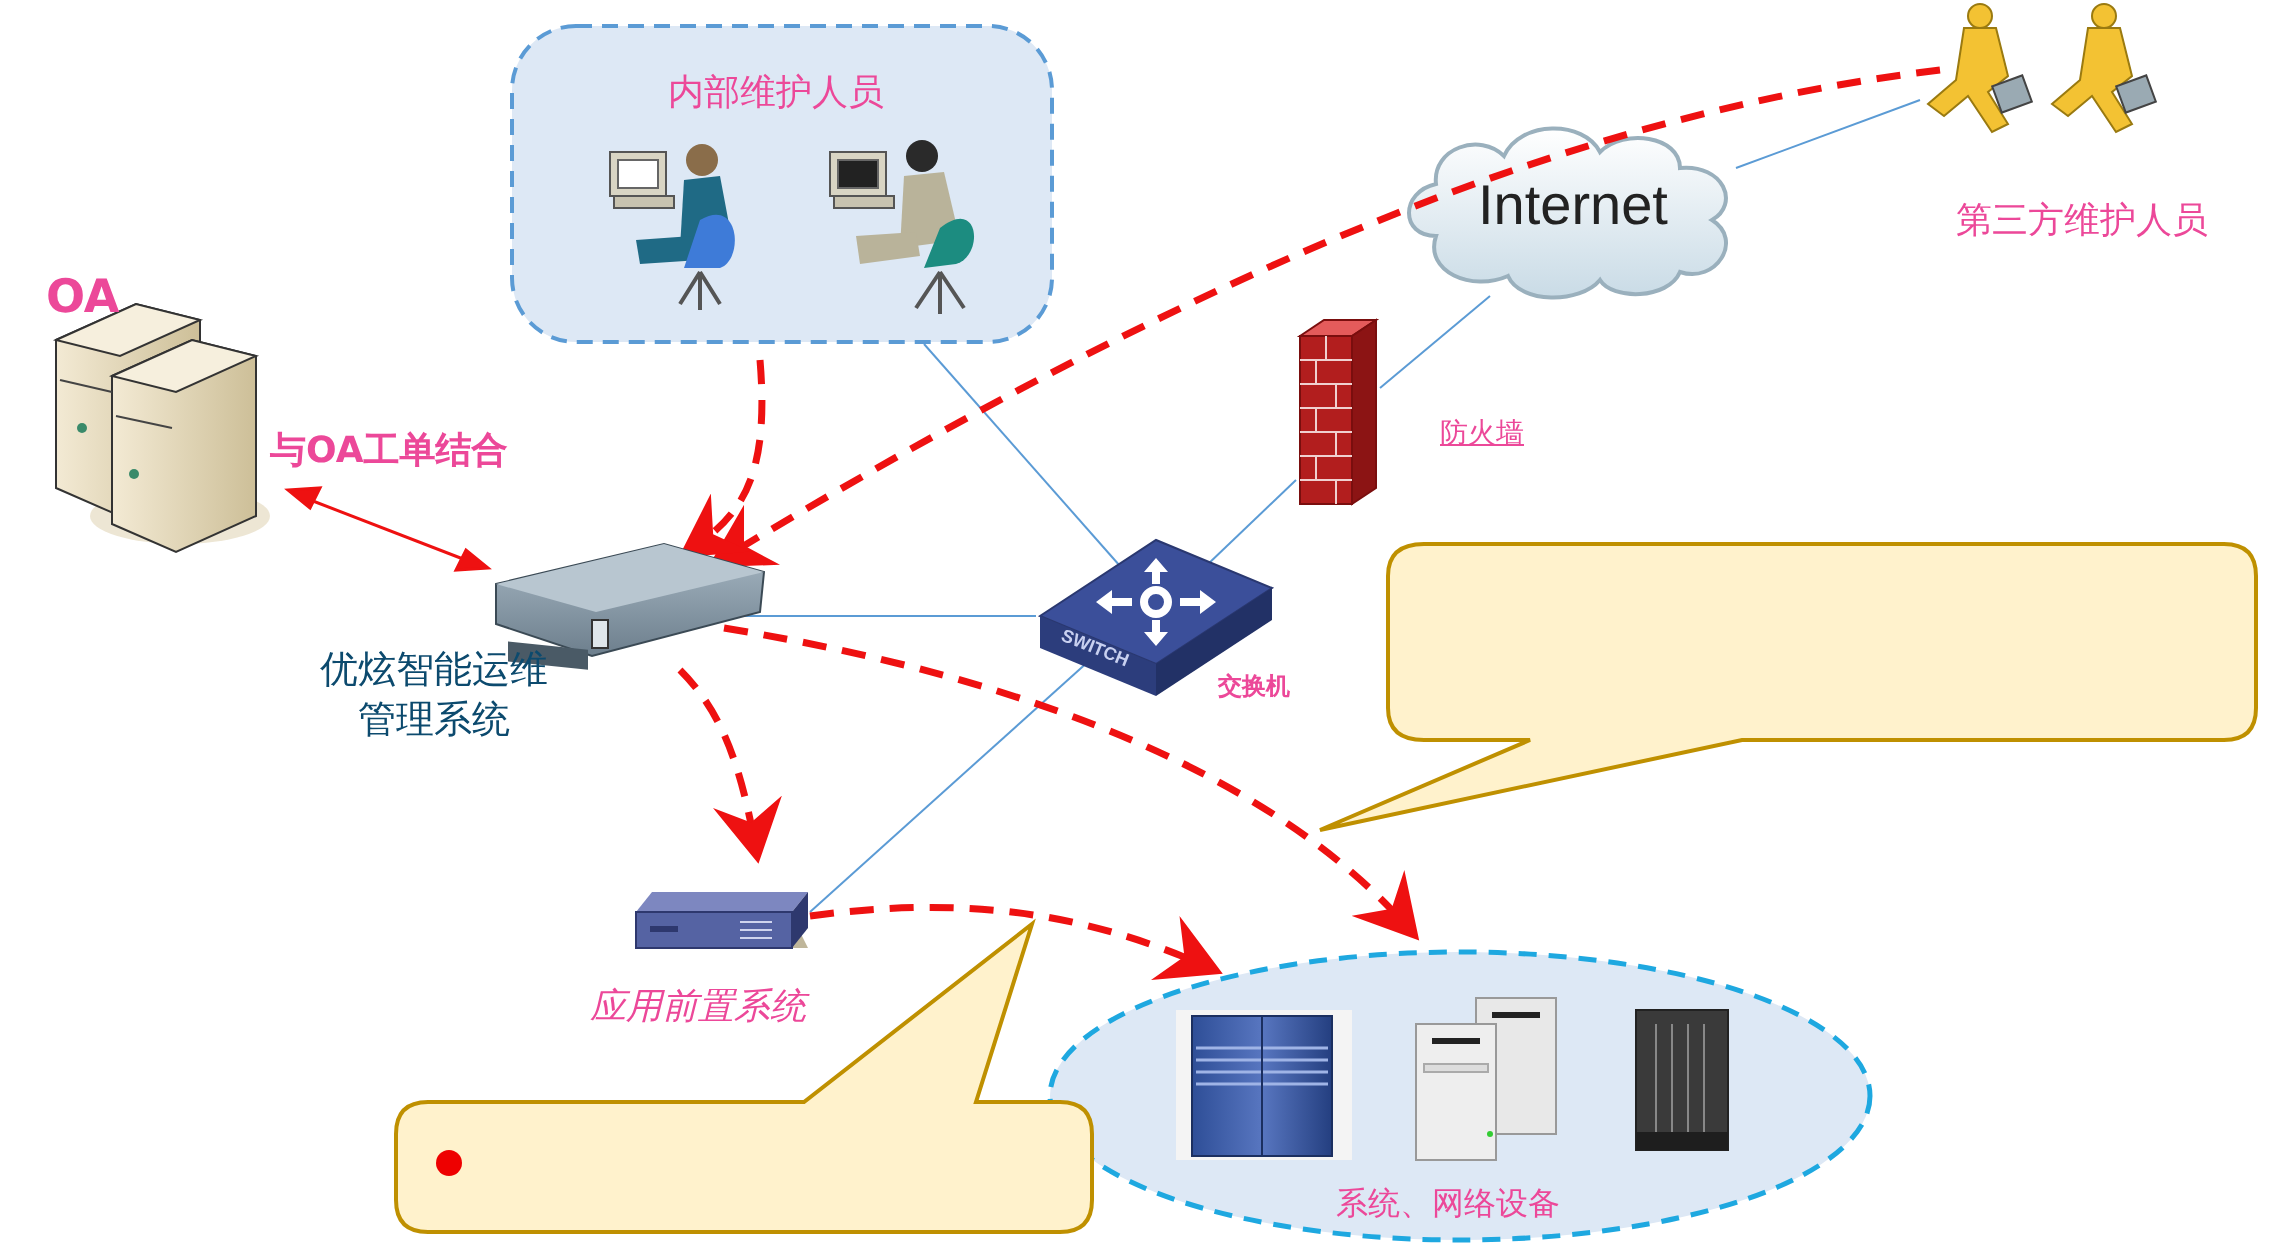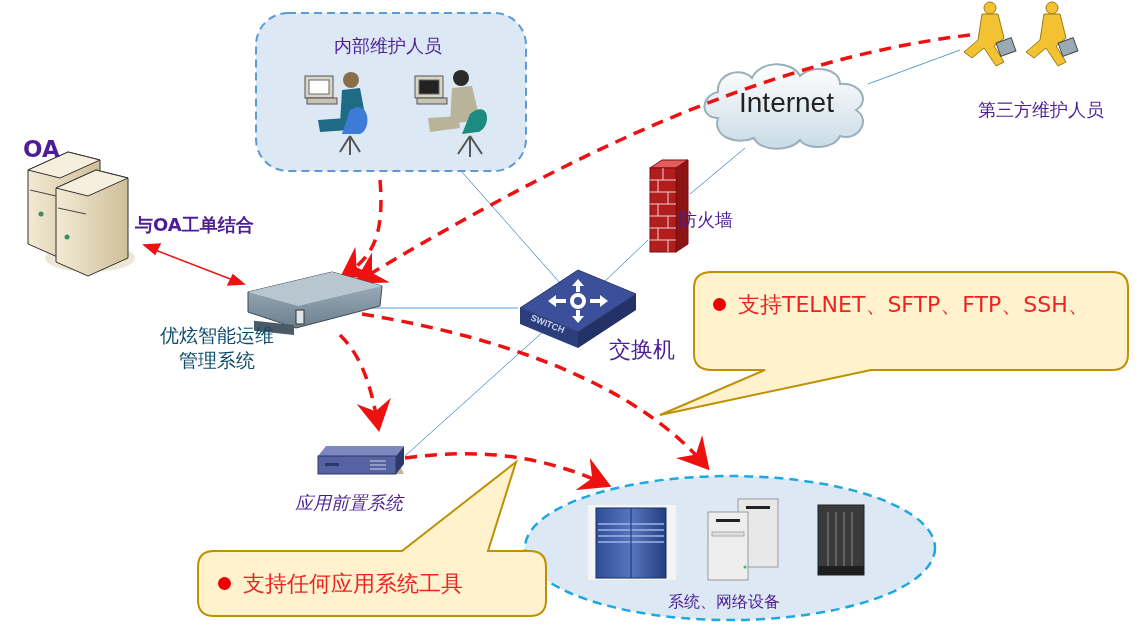--- a/index.html
+++ b/index.html
@@ -1,19 +1,19 @@
 <!DOCTYPE html>
 <html><head>
 <meta charset="utf-8">
 <style>
   html, body { margin:0; padding:0; background:#ffffff; }
   body { width:1147px; height:627px; position:relative; overflow:hidden;
          font-family:"DejaVu Sans","Liberation Sans",sans-serif; }
   #canvas { position:absolute; left:0; top:0; width:1147px; height:627px; }
-  .lbl { position:absolute; white-space:nowrap; color:#4c1d95; font-size:19px; }
+  .lbl { position:absolute; white-space:nowrap; color:#ec4899; font-size:19px; }
   .lbl.bold { font-weight:bold; }
   .lbl.red { color:#0c4a6e; }
   .callout-text { position:absolute; color:#ee2222; font-size:22px; line-height:33px; white-space:nowrap; }
   .bullet { display:inline-block; width:13px; height:13px; border-radius:50%; background:#ee0000; margin-right:12px; vertical-align:middle; position:relative; top:-2px; }
 </style>
 </head>
 <body>
 
 <svg id="canvas" viewBox="0 0 1147 627">
   <defs>
@@ -203,28 +203,27 @@
 
   <path d="M712,272 L1112,272 Q1128,272 1128,288 L1128,354 Q1128,370 1112,370 L871,370 L660,415 L765,370 L712,370 Q694,370 694,354 L694,288 Q694,272 712,272 Z" fill="#fff2cc" stroke="#bf9000" stroke-width="2"></path>
 
   <path d="M214,551 L402,551 L516,462 L488,551 L530,551 Q546,551 546,567 L546,600 Q546,616 530,616 L214,616 Q198,616 198,600 L198,567 Q198,551 214,551 Z" fill="#fff2cc" stroke="#bf9000" stroke-width="2"></path>
 </svg>
 
 <div class="lbl" style="left:334px;top:34px;font-size:18px;">内部维护人员</div>
 <div class="lbl" style="left:978px;top:98px;font-size:18px;text-align:center;">第三方维护人员</div>
 <div class="lbl bold" style="left:23px;top:136px;font-size:23px;">OA</div>
 <div class="lbl bold" style="left:135px;top:213px;font-size:18px;">与OA工单结合</div>
-<div class="lbl" style="left:679px;top:208px;font-size:18px;">防火墙</div>
+<div class="lbl" style="left:720px;top:208px;font-size:14px;text-decoration:underline;">防火墙</div>
 <div class="lbl red" style="left:160px;top:323px;font-size:19px;line-height:25px;text-align:center;">
   <div>优炫智能运维</div>
   <div>管理系统</div>
 </div>
-<div class="lbl" style="left:609px;top:335px;font-size:22px;">交换机</div>
+<div class="lbl" style="left:609px;top:335px;font-size:12px;font-weight:bold;">交换机</div>
 <div class="lbl" style="left:295px;top:491px;font-size:18px;font-style:italic;">应用前置系统</div>
 <div class="lbl" style="left:668px;top:592px;font-size:16px;">系统、网络设备</div>
 
 <div class="callout-text" style="left:713px;top:288px;">
-  <div><span class="bullet"></span><span>支持TELNET、SFTP、FTP、SSH、</span></div>
 </div>
 
 <div class="callout-text" style="left:218px;top:567px;">
-  <span class="bullet"></span><span>支持任何应用系统工具</span>
+  <span class="bullet"></span>
 </div>
 
 </body></html>

